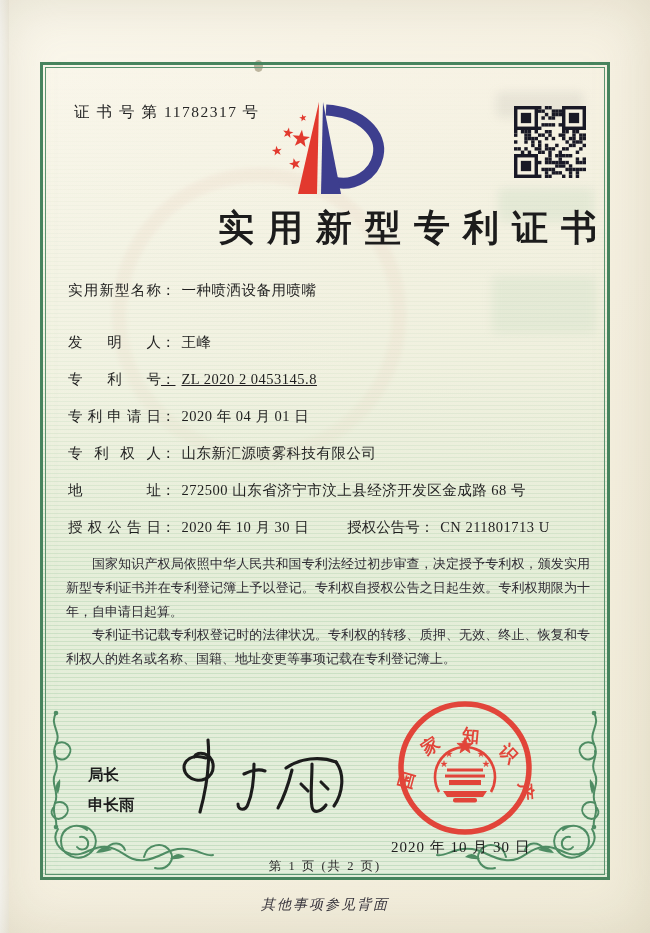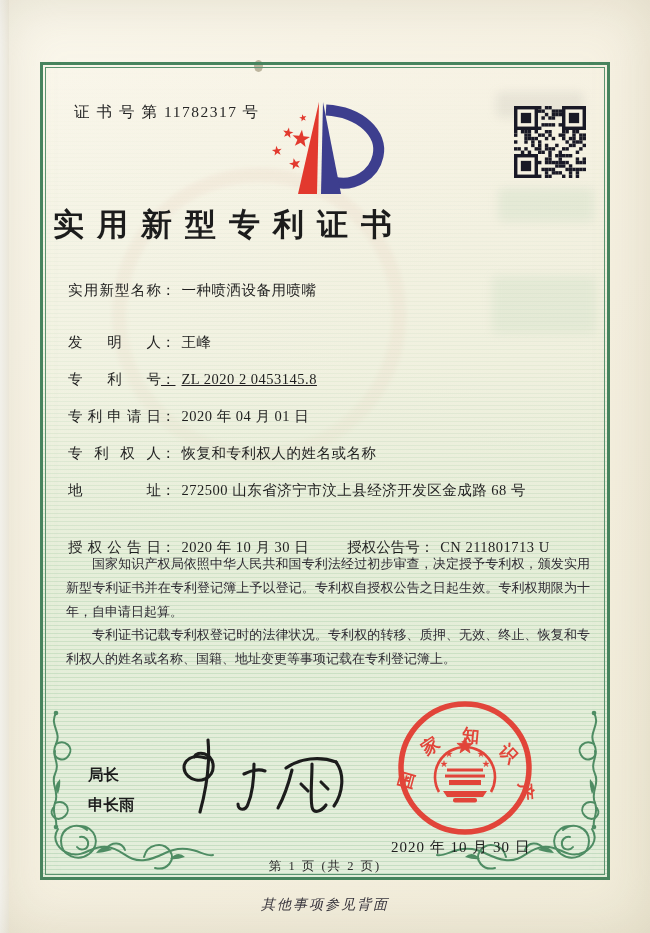--- a/index.html
+++ b/index.html
@@ -40,34 +40,34 @@
   .staple-dot { position:absolute; left:254px; top:60px; width:9px; height:12px;
     background:rgba(148,138,108,.6); border-radius:50%; filter:blur(.7px); }
 
   .cert-no { position:absolute; left:74px; top:102px; font-size:15.5px; white-space:nowrap; }
   .cert-no .sp { letter-spacing:7px; }
   .cert-no .num { letter-spacing:1.5px; padding-right:5px; }
 
   .logo { position:absolute; left:246px; top:90px; width:152px; height:116px; }
   .qr { position:absolute; left:514px; top:106px; width:72px; height:72px; }
 
-  .doc-title { position:absolute; left:40px; top:204px; width:570px; text-align:left;
-    font-size:31px; font-weight:bold; letter-spacing:13px; text-indent:13px; color:#1c1c1c; }
+  .doc-title { position:absolute; left:40px; top:204px; width:570px; text-align:right;
+    font-size:36px; font-weight:bold; letter-spacing:13px; text-indent:13px; color:#1c1c1c; }
 
   .field-row { position:absolute; left:68px; width:525px; font-size:14.5px; white-space:nowrap; color:#1f1f1f; }
   .flabel { display:inline-block; width:93px; text-align:justify; text-align-last:justify; vertical-align:bottom; }
   .colon { padding-right:6px; }
   .fvalue { letter-spacing:.5px; }
   .row-name      { top:281px; }
   .row-inventor  { top:333px; }
   .row-patentno  { top:370px;text-decoration:underline; }
   .row-filing    { top:407px; }
   .row-patentee  { top:444px; }
   .row-address   { top:481px; }
-  .row-grant     { top:518px; display:flex; gap:38px;margin-top:20px; }
+  .row-grant     { top:518px; display:flex; gap:38px; }
 
   .paras { position:absolute; left:66px; top:552px; width:524px;
     font-size:13px; line-height:1.83; text-align:justify; color:#2e2b33; }
   .paras p { margin:0; text-indent:2em; }
 
   .signer { position:absolute; left:88px; top:760px; font-size:15.5px; font-weight:bold;
     line-height:30px; color:#1d1d1d; }
   .signature { position:absolute; left:168px; top:732px; width:195px; height:86px; }
 
   .seal { position:absolute; left:393px; top:696px; width:144px; height:144px; opacity:.93; }
@@ -323,21 +323,21 @@
   <div class="field-row row-name">
     <span class="flabel">实用新型名称</span><span class="colon">：</span><span class="fvalue">一种喷洒设备用喷嘴</span>
   </div>
   <div class="field-row row-patentno">
     <span class="flabel">专利号</span><span class="colon">：</span><span class="fvalue">ZL 2020 2 0453145.8</span>
   </div>
   <div class="field-row row-filing">
     <span class="flabel">专利申请日</span><span class="colon">：</span><span class="fvalue">2020 年 04 月 01 日</span>
   </div>
   <div class="field-row row-patentee">
-    <span class="flabel">专利权人</span><span class="colon">：</span><span class="fvalue">恢复和专利权人的姓名或名称</span>
+    <span class="flabel">专利权人</span><span class="colon">：</span><span class="fvalue">山东新汇源喷雾科技有限公司</span>
   </div>
   <div class="field-row row-address">
     <span class="flabel">地址</span><span class="colon">：</span><span class="fvalue">272500  山东省济宁市汶上县经济开发区金成路 68 号</span>
   </div>
   <div class="field-row row-grant">
     <span>
       <span class="flabel">授权公告日</span><span class="colon">：</span><span class="fvalue">2020 年 10 月 30 日</span>
     </span>
     <span>
       <span>授权公告号</span><span class="colon">：</span><span class="fvalue">CN 211801713 U</span>

